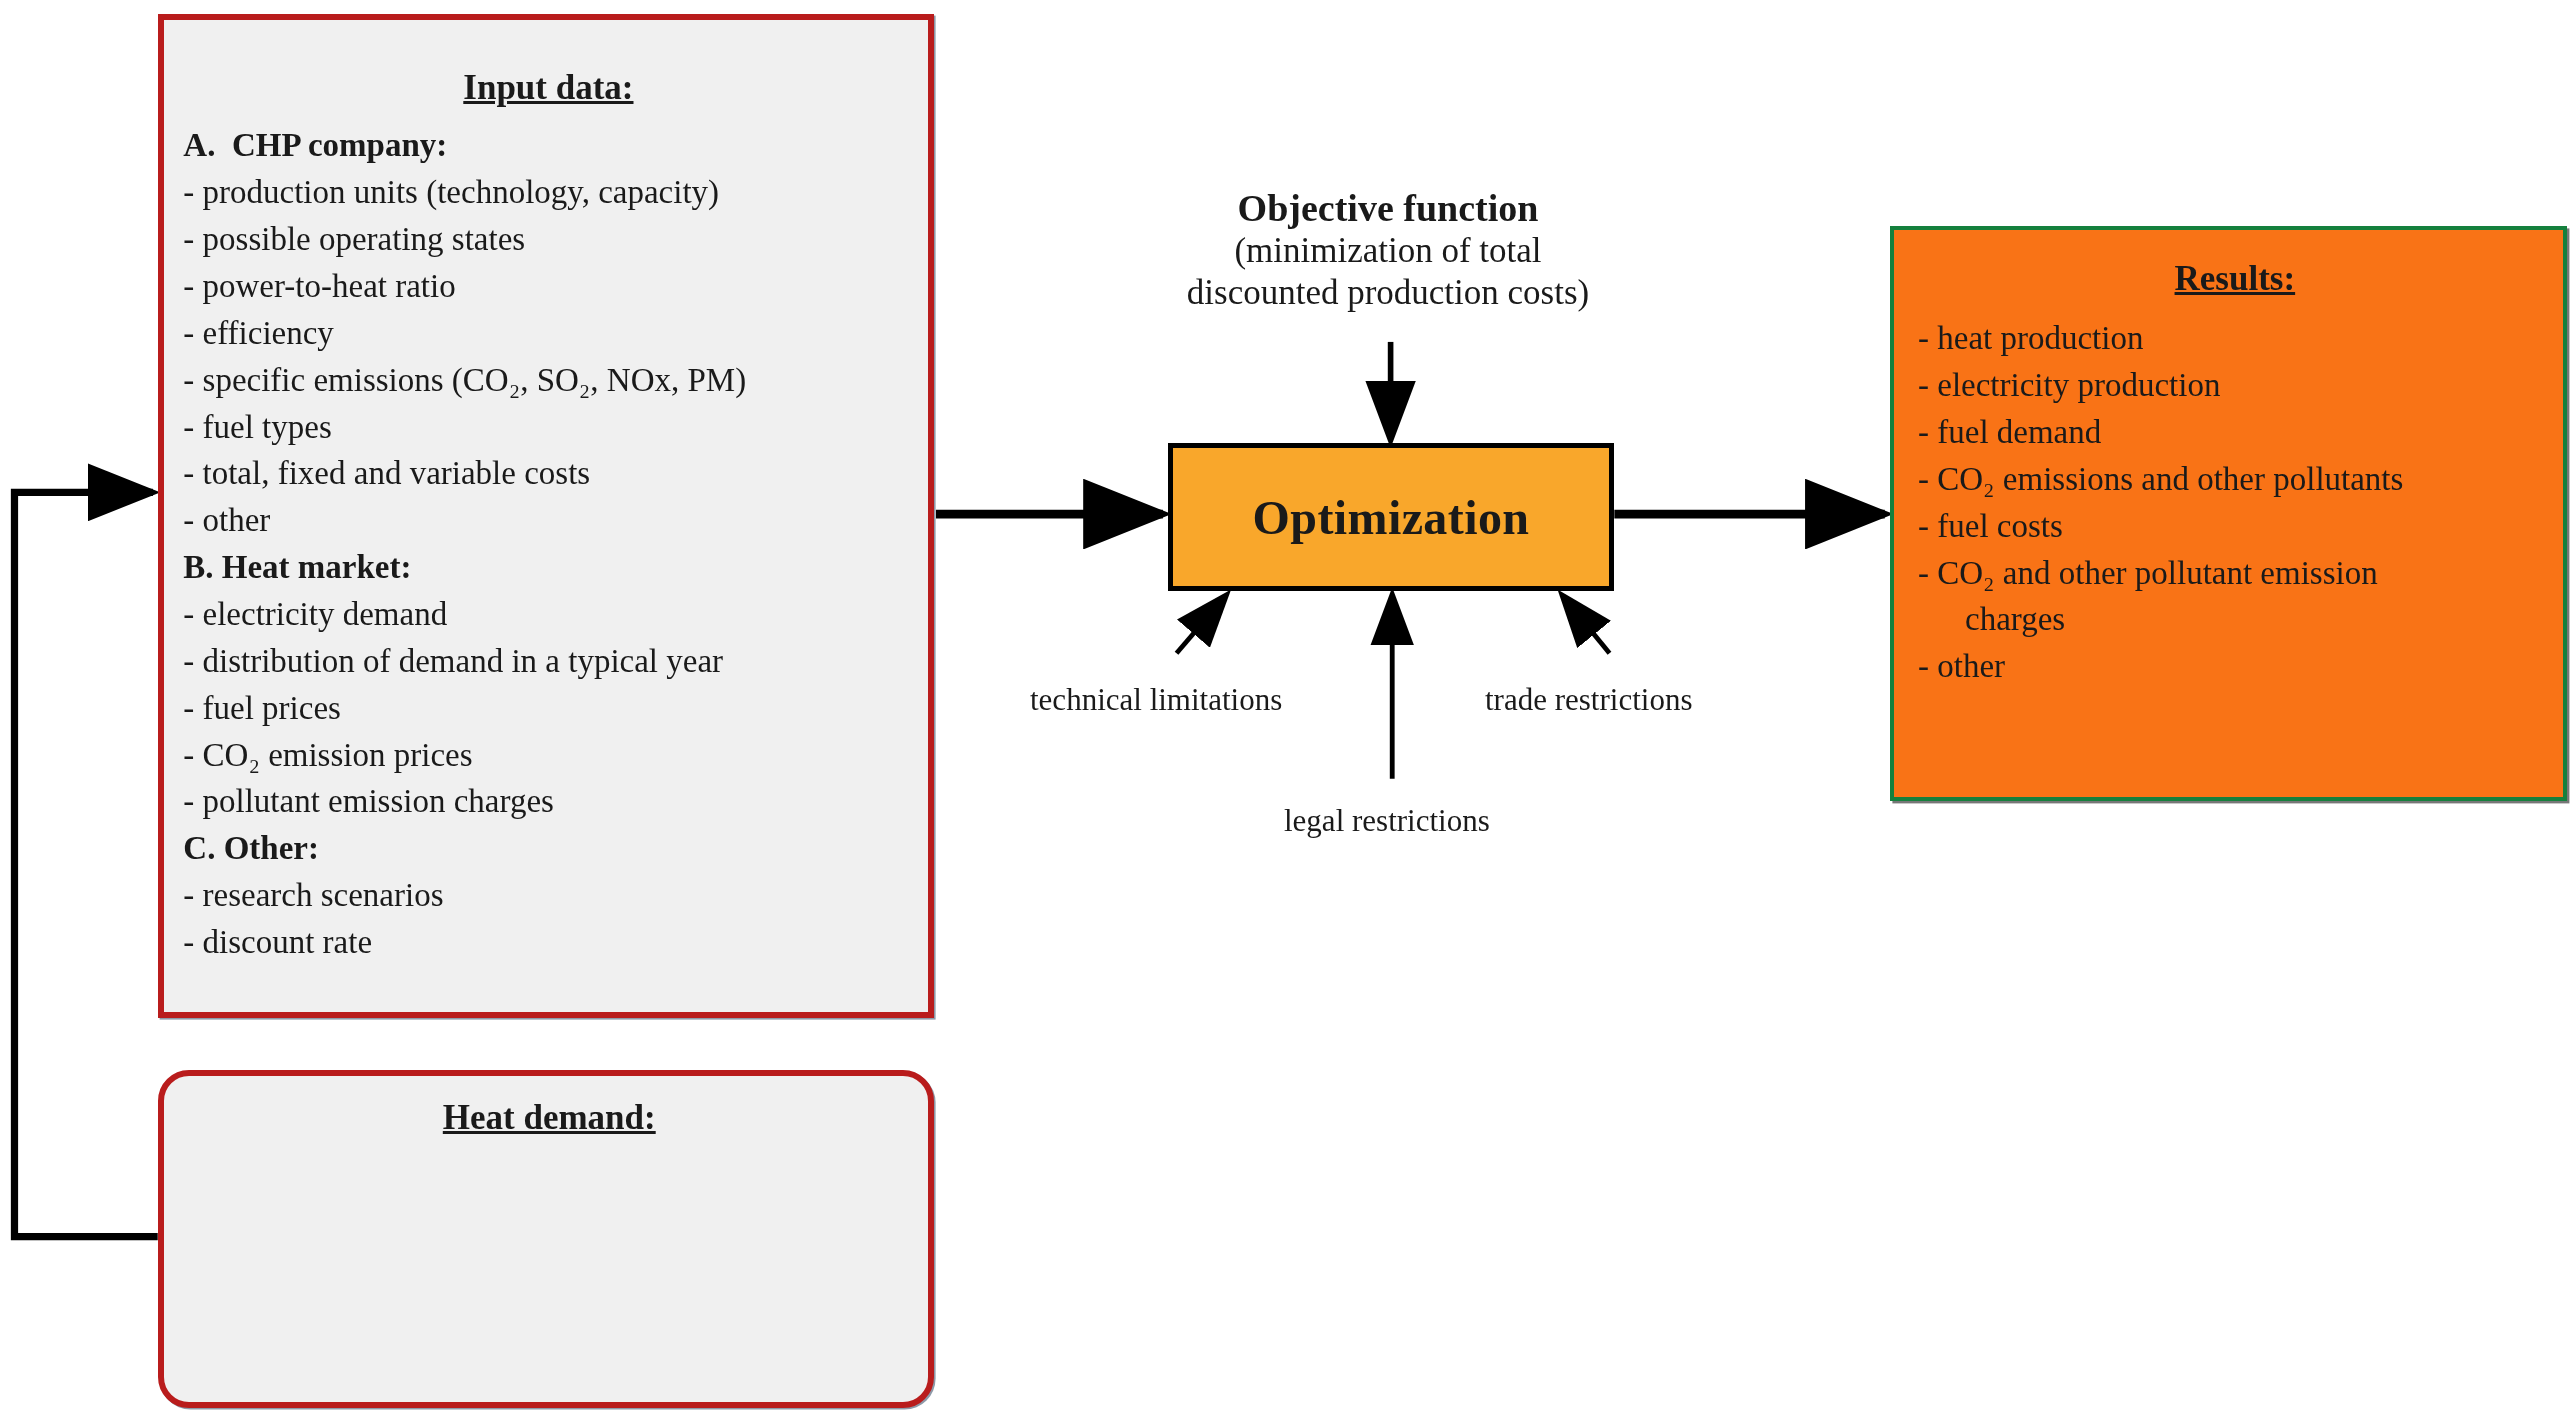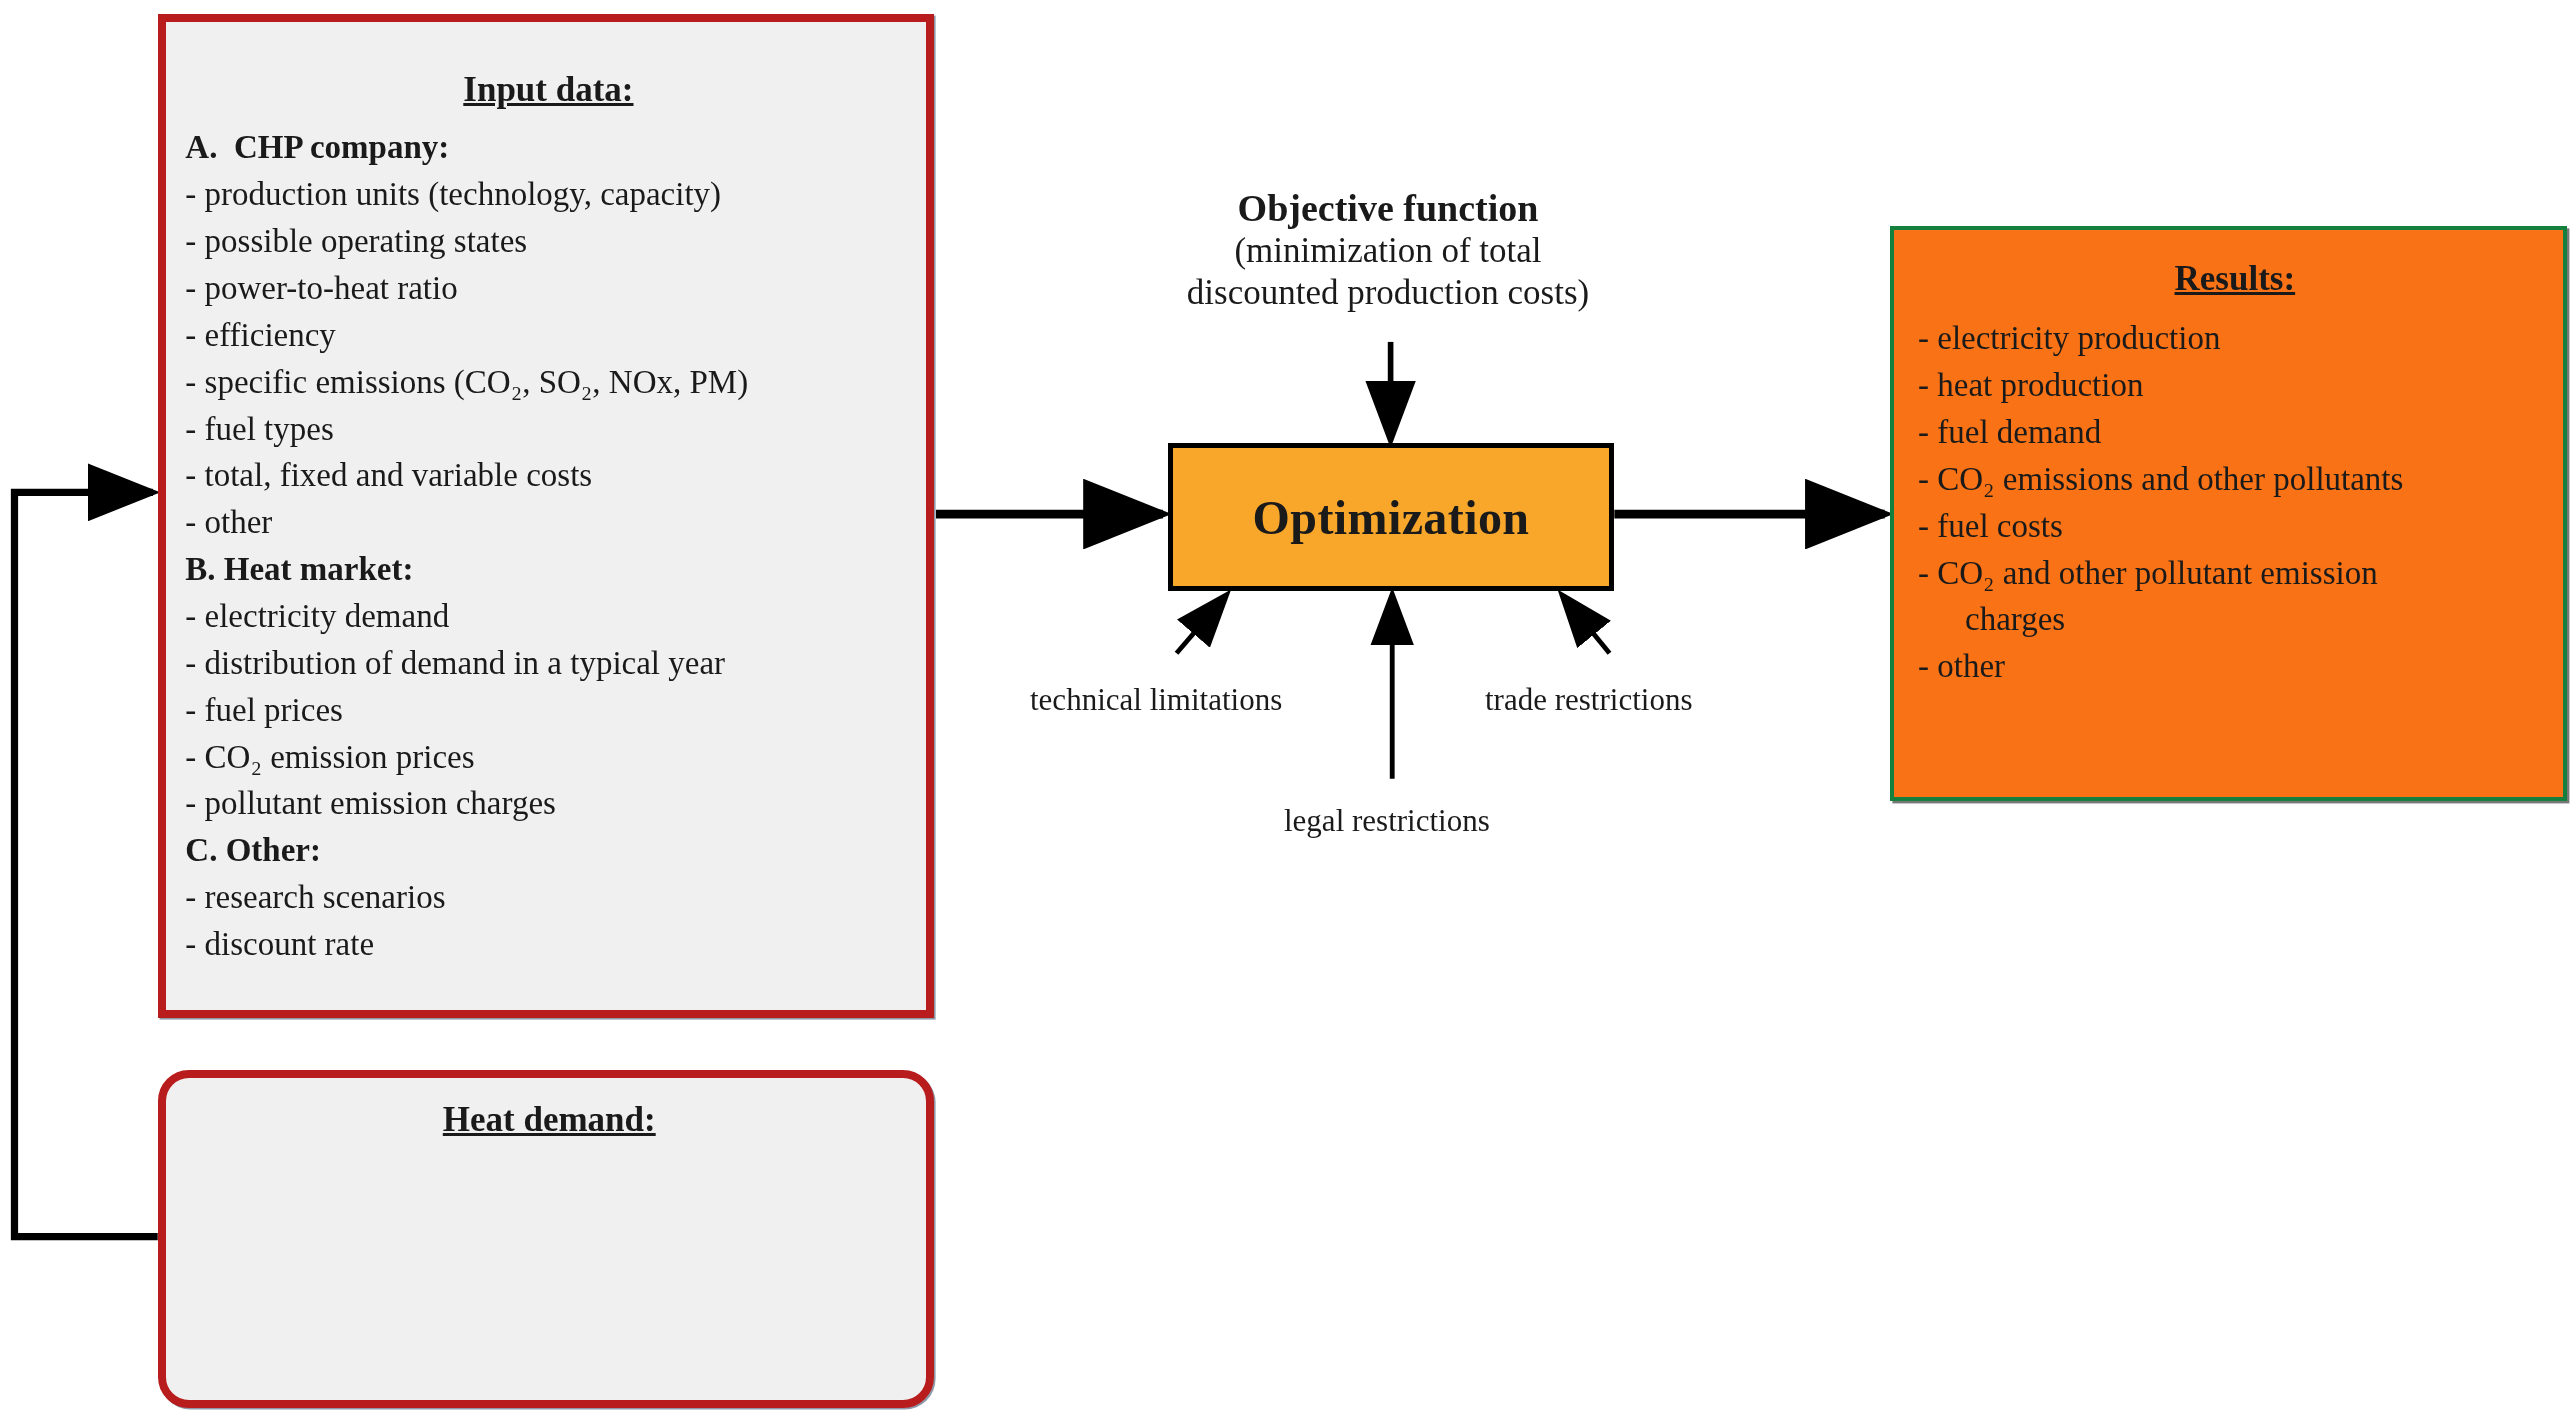--- a/index.html
+++ b/index.html
@@ -11,21 +11,21 @@
     position:relative;
     overflow:hidden;
   }
   .canvas{position:absolute;left:0;top:0;width:2576px;height:1424px;}
 
   
   .box{position:absolute;box-sizing:border-box;}
 
   .box-input, .box-heat{
     background:#F0F0F0;
-    border:8px solid #b91c1c;
+    border:6px solid #b91c1c;
     box-shadow:1.6px 1.6px 0 0 #8d99a8;
   }
   .box-results{
     background:#f97316;
     border:4px solid #15803d;
     box-shadow:2.4px 2.4px 0 0 #777;
   }
   .box-opt{
     background:#F9A72B;
     border:5.6px solid #000000;
@@ -160,22 +160,22 @@
   </div>
 
   <div class="constraint c-tech">technical limitations</div>
   <div class="constraint c-legal">legal restrictions</div>
   <div class="constraint c-trade">trade restrictions</div>
 
   <div class="box box-results" style="left:1890px;top:226px;width:677px;height:575px;">
     <div class="results-inner">
       <div class="box-title">Results:</div>
       <ul class="blist">
+        <li>- heat production</li>
         <li>- electricity production</li>
-        <li>- heat production</li>
         <li>- fuel demand</li>
         <li>- CO₂ emissions and other pollutants</li>
         <li>- fuel costs</li>
         <li>- CO₂ and other pollutant emission</li>
         <li class="indent">charges</li>
         <li>- other</li>
       </ul>
     </div>
   </div>
 

